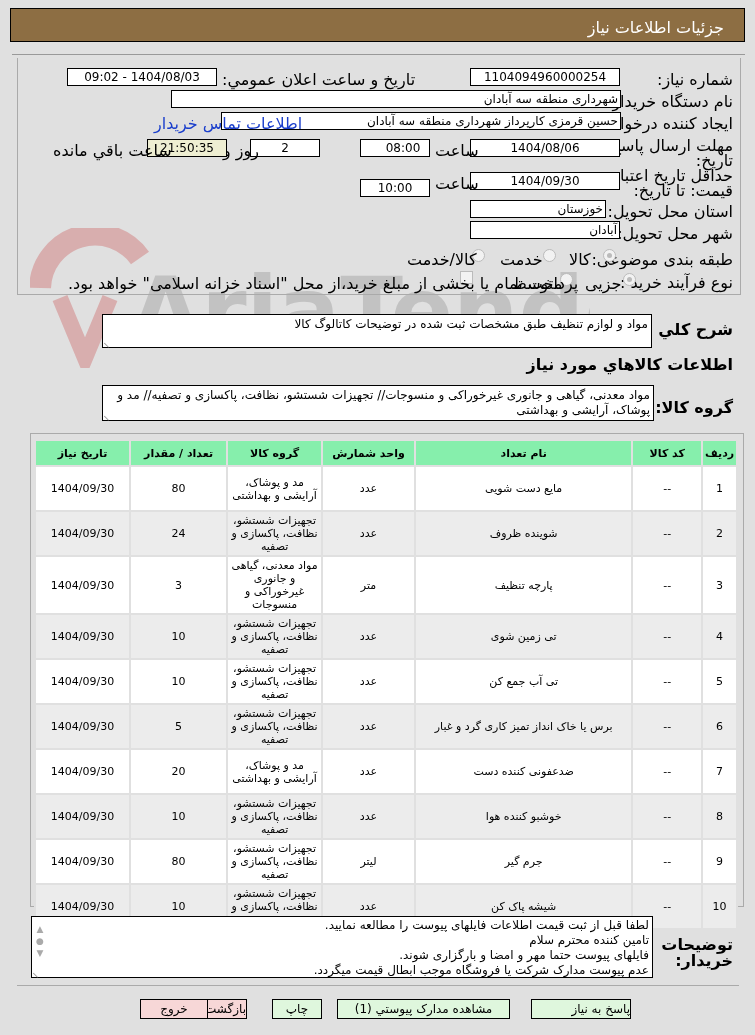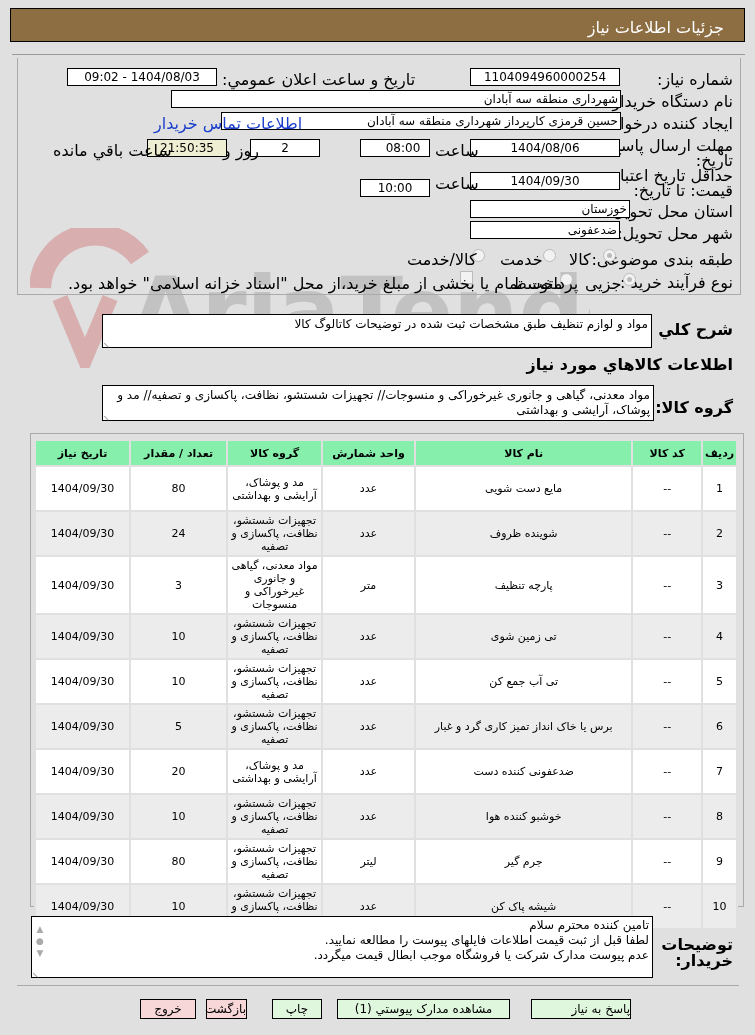--- a/index.html
+++ b/index.html
@@ -69,24 +69,24 @@
 <div class="abs field yellow" style="left:147px; top:139px; width:80px;">21:50:35</div>
 <span class="abs lbl" style="left:53px; top:141px;">ساعت باقي مانده</span>
 
 <span class="abs lbl" style="right:22px; top:166px;">حداقل تاریخ اعتبار</span>
 <span class="abs lbl" style="right:22px; top:181px;">قیمت: تا تاریخ:</span>
 <div class="abs field" style="left:470px; top:172px; width:150px;">1404/09/30</div>
 <span class="abs lbl" style="left:435px; top:174px;">ساعت</span>
 <div class="abs field" style="left:360px; top:172px; width:70px;margin-top:7px;">10:00</div>
 
 <span class="abs lbl" style="right:22px; top:202px;">استان محل تحویل:</span>
-<div class="abs field right" style="left:470px; top:200px; width:160px;">خوزستان</div>
+<div class="abs field right" style="left:470px; top:200px; width:136px;">خوزستان</div>
 
 <span class="abs lbl" style="right:22px; top:224px;">شهر محل تحویل:</span>
-<div class="abs field right" style="left:470px; top:221px; width:150px;">ضدعفونی</div>
+<div class="abs field right" style="left:470px; top:221px; width:150px;">آبادان</div>
 
 <span class="abs lbl" style="right:22px; top:250px;">طبقه بندی موضوعی:</span>
 <div class="abs radio on" style="left:603px; top:249px;"></div>
 <span class="abs lbl" style="left:569px; top:250px;">کالا</span>
 <div class="abs radio" style="left:543px; top:249px;"></div>
 <span class="abs lbl" style="left:500px; top:250px;">خدمت</span>
 <div class="abs radio" style="left:472px; top:249px;"></div>
 <span class="abs lbl" style="left:407px; top:250px;">کالا/خدمت</span>
 
 <span class="abs lbl" style="right:22px; top:273px;">نوع فرآیند خرید :</span>
@@ -119,21 +119,21 @@
       <col style="width:204px">
       <col style="width:86px">
       <col style="width:88px">
       <col style="width:90px">
       <col style="width:88px">
   </colgroup>
   <thead>
     <tr>
       <th>ردیف</th>
       <th>کد کالا</th>
-      <th>نام کالا</th>
+      <th>نام تعداد</th>
       <th>واحد شمارش</th>
       <th>گروه کالا</th>
       <th>تعداد / مقدار</th>
       <th>تاریخ نیاز</th>
     </tr>
   </thead>
   <tbody id="tbody">
       <tr class="odd" style="height: 43px;">
         <td>1</td>
         <td>--</td>
@@ -223,29 +223,30 @@
         <td>تجهیزات شستشو، نظافت، پاکسازی و تصفیه</td>
         <td>10</td>
         <td>1404/09/30</td>
       </tr>
     </tbody>
 </table>
 
 <span class="abs lbl bold" style="right:22px; top:935px;">توضیحات</span>
 <span class="abs lbl bold" style="right:22px; top:951px;">خریدار:</span>
 <div class="abs textarea" style="left:31px; top:916px; width:622px; height:62px; padding-top:1px;">
+  <div>لطفا قبل از ثبت قیمت اطلاعات فایلهای پیوست را مطالعه نمایید.</div>
   <div>تامین کننده محترم سلام</div>
-  <div>لطفا قبل از ثبت قیمت اطلاعات فایلهای پیوست را مطالعه نمایید.</div>
+  <div>فایلهای پیوست حتما مهر و امضا و بارگزاری شوند.</div>
   <div>عدم پیوست مدارک شرکت یا فروشگاه موجب ابطال قیمت میگردد.</div>
   <div class="scroll">
     <div>▲</div>
     <div>●</div>
     <div>▼</div>
   </div>
   <span class="resize"></span>
 </div>
 <div class="abs" style="left:17px; top:985px; width:722px; height:1px; background:#aaa;"></div>
 
 <div class="abs btn" style="left:531px; top:999px; width:100px;text-align:right;">پاسخ به نیاز</div>
 <div class="abs btn" style="left:337px; top:999px; width:173px;">مشاهده مدارک پیوستي (1)</div>
 <div class="abs btn" style="left:272px; top:999px; width:50px;">چاپ</div>
 <div class="abs btn red" style="left:206px; top:999px; width:41px;">بازگشت</div>
-<div class="abs btn red" style="left:140px; top:999px; width:56px;">خروج</div>
+<div class="abs btn red" style="left:140px; top:999px; width:68px;">خروج</div>
 
 </body></html>

